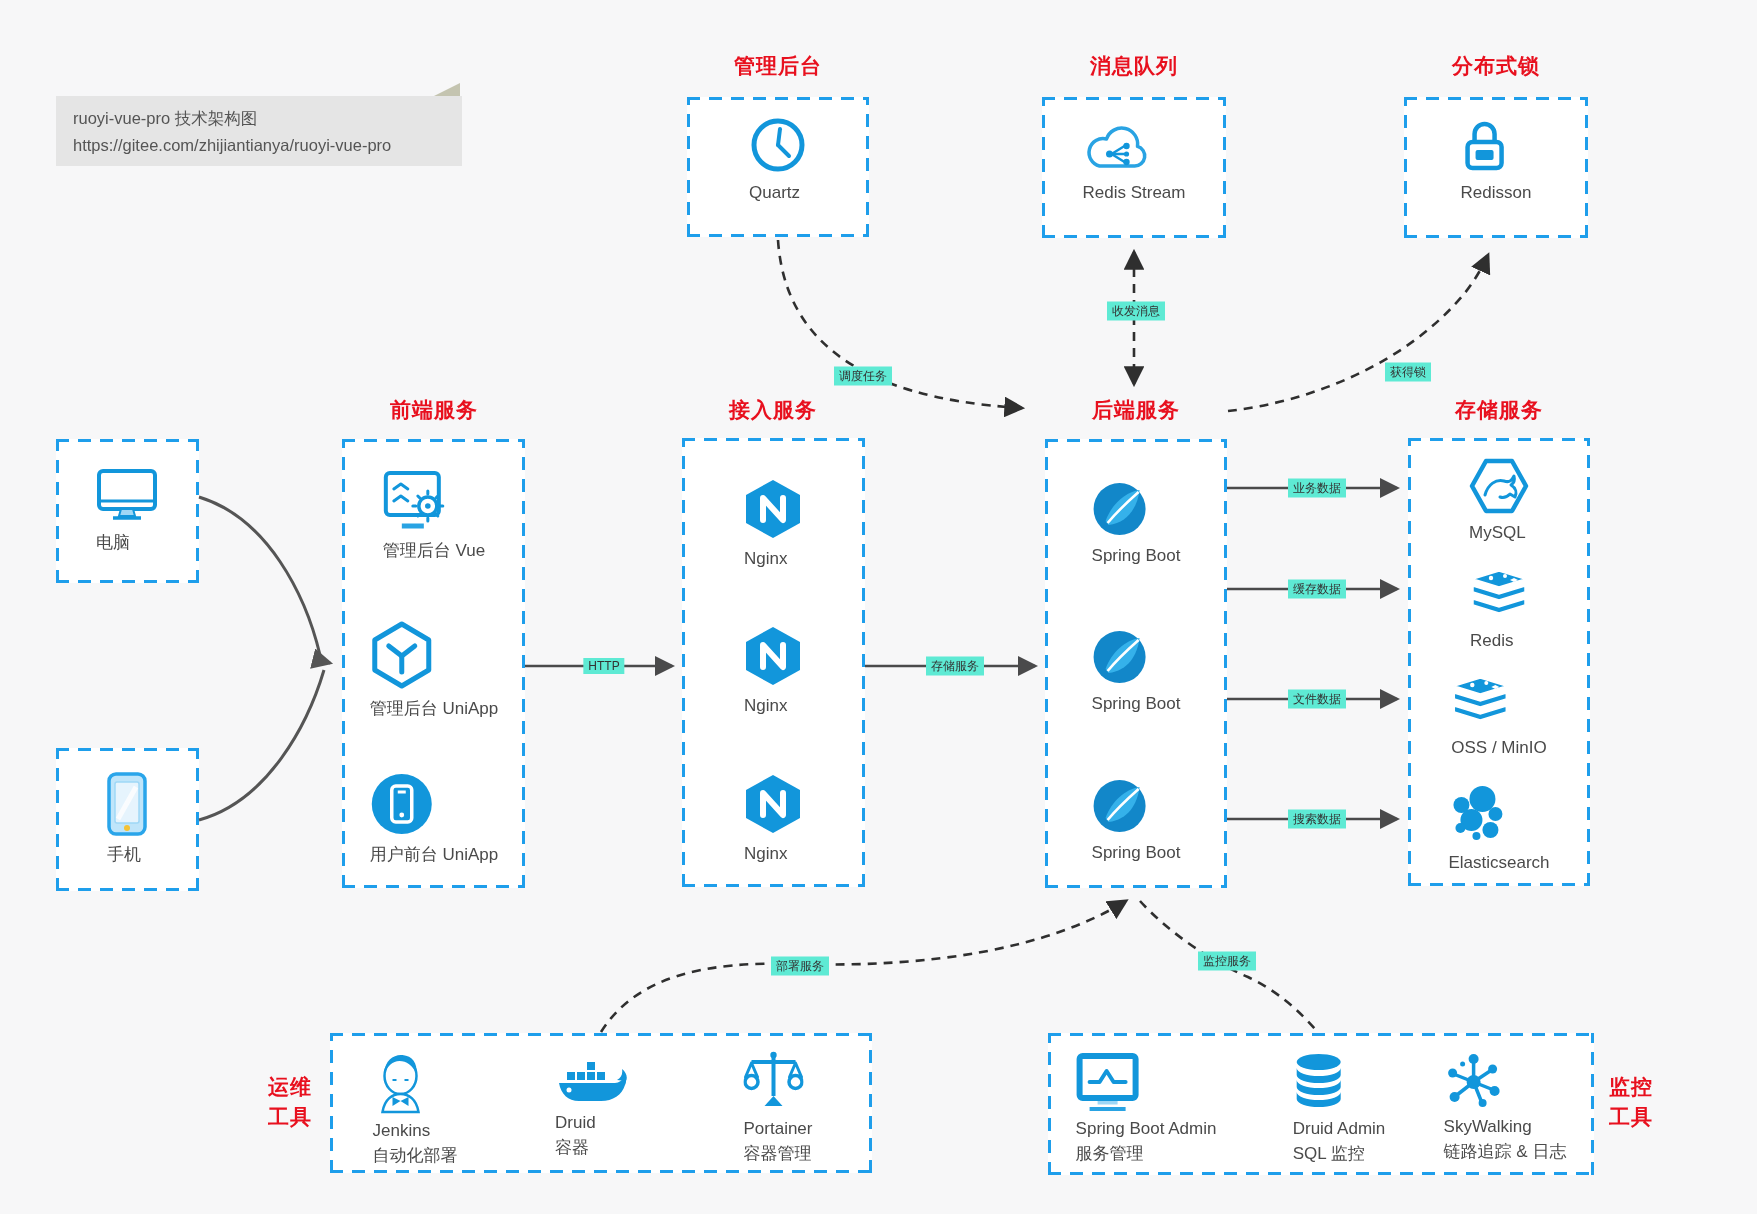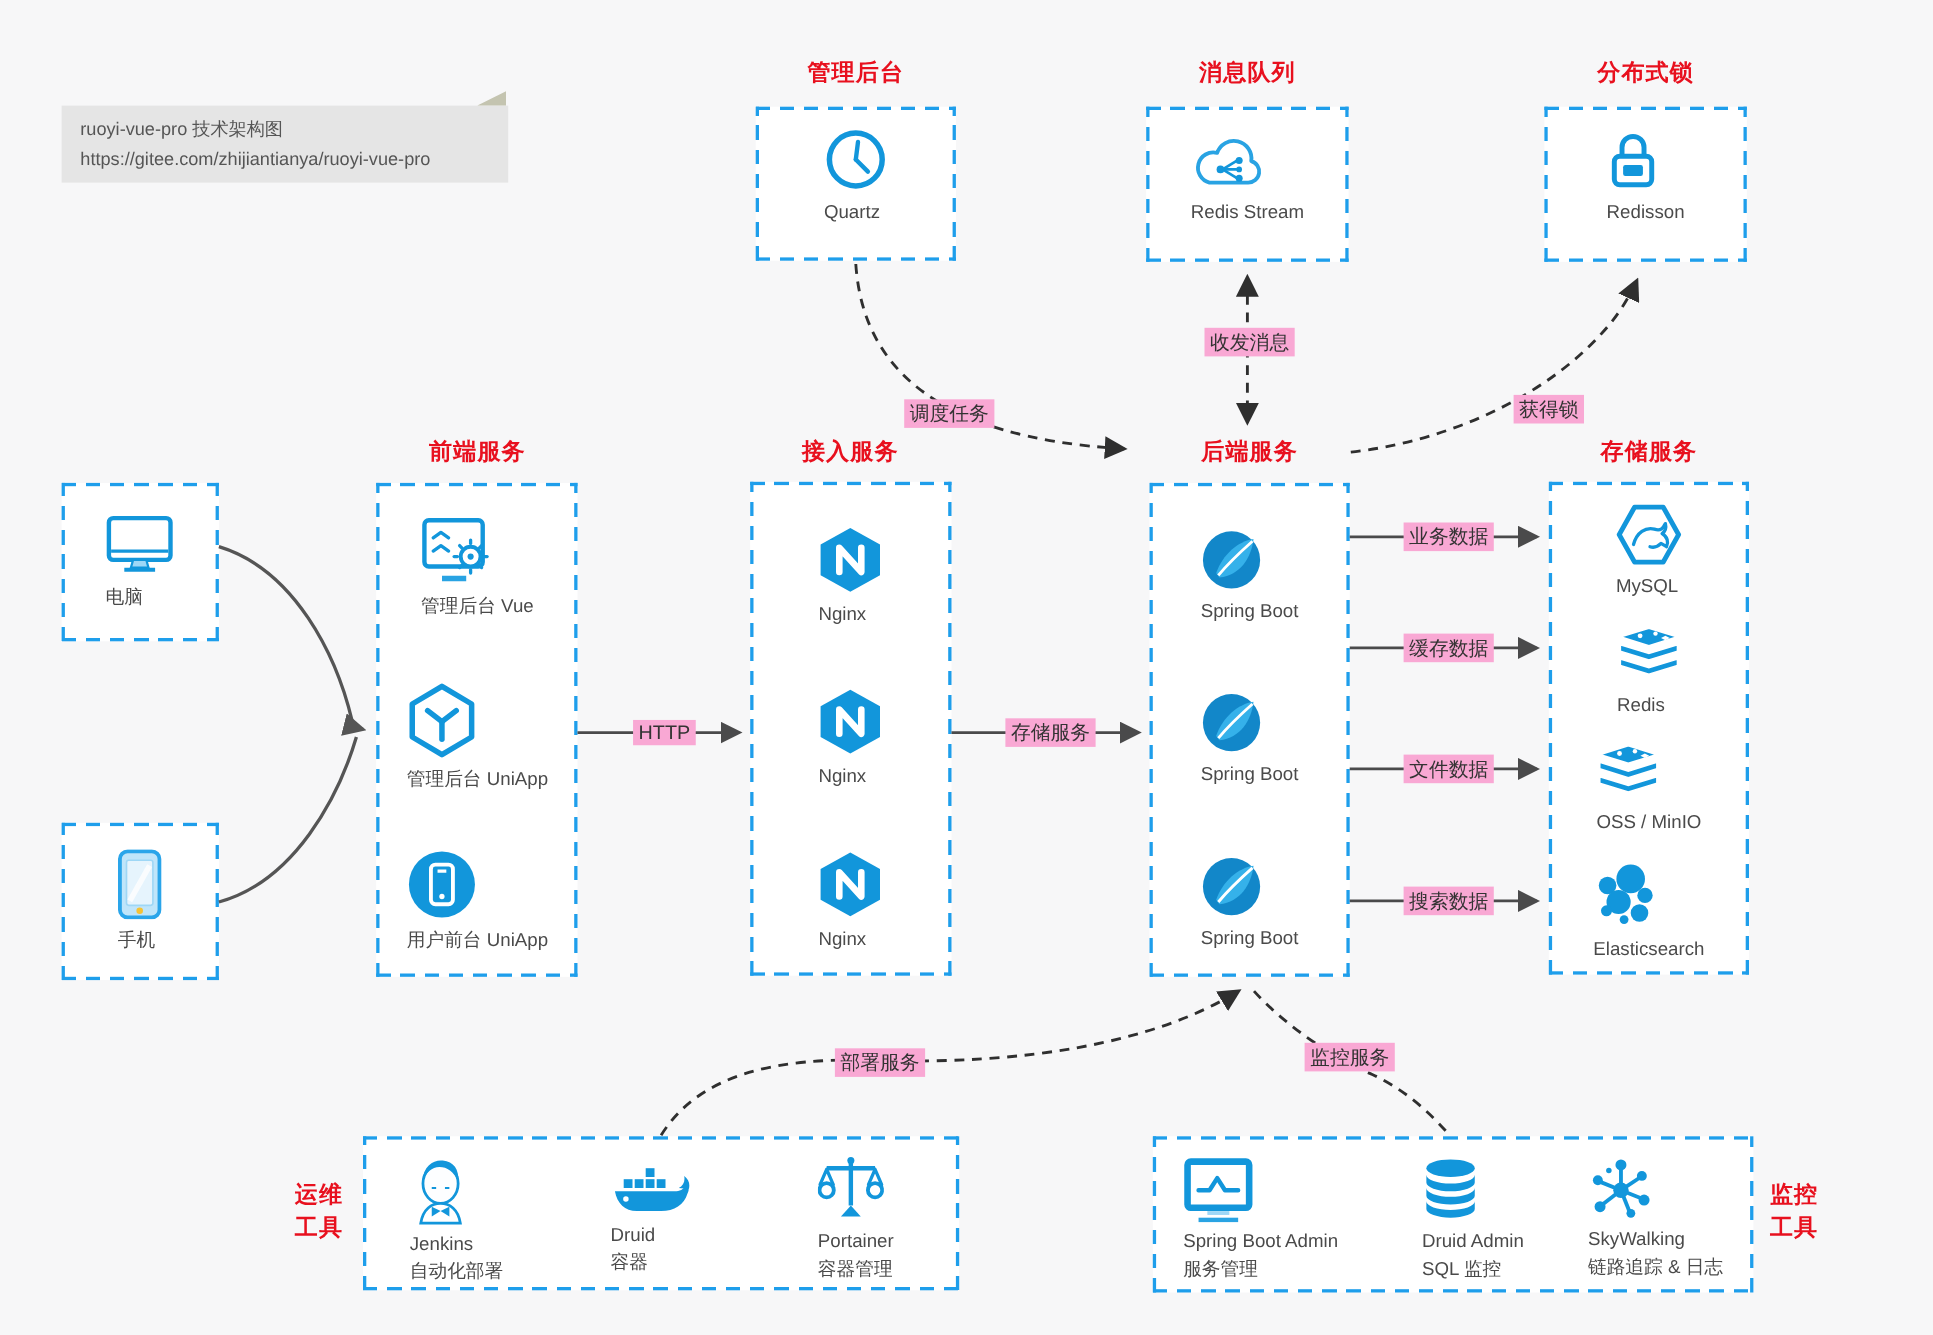--- a/index.html
+++ b/index.html
@@ -15,22 +15,22 @@
     background-position:0 0,0 100%,0 0,100% 0;
     background-size:100% 3px,100% 3px,3px 100%,3px 100%;
     background-repeat:no-repeat;}
   .rtitle{position:absolute;transform:translateX(-50%);font-size:21px;font-weight:bold;
           color:#e8101e;white-space:nowrap;z-index:4;letter-spacing:1px;}
   .rtitle.side{line-height:1.45;text-align:center;}
   .node{position:absolute;transform:translateX(-50%);display:flex;flex-direction:column;
         align-items:flex-start;gap:8px;z-index:3;}
   .node.tight{gap:4px;}
   .nl{font-size:17px;color:#4a4a4a;white-space:nowrap;line-height:1.25;text-align:center;}
-  .elb{position:absolute;transform:translate(-50%,-50%);background:#f9a8d4;padding:1px 5px;
-       font-size:18px;color:#333333;white-space:nowrap;z-index:5;}
+  .elb{position:absolute;transform:translate(-50%,-50%);background:#5eead4;padding:1px 5px;
+       font-size:12px;color:#333333;white-space:nowrap;z-index:5;}
   .note{position:absolute;left:56px;top:96px;width:372px;height:52px;background:#e5e5e5;
         padding:9px 17px;z-index:4;color:#555555;font-size:16.5px;line-height:1.62;}
   .note::after{content:"";position:absolute;top:-13px;right:2px;width:0;height:0;
         border-left:26px solid transparent;border-bottom:13px solid #c4c4b0;}
   .note div{white-space:nowrap;}
   svg.ic{display:block;}
 </style>
 </head>
 <body>
 

